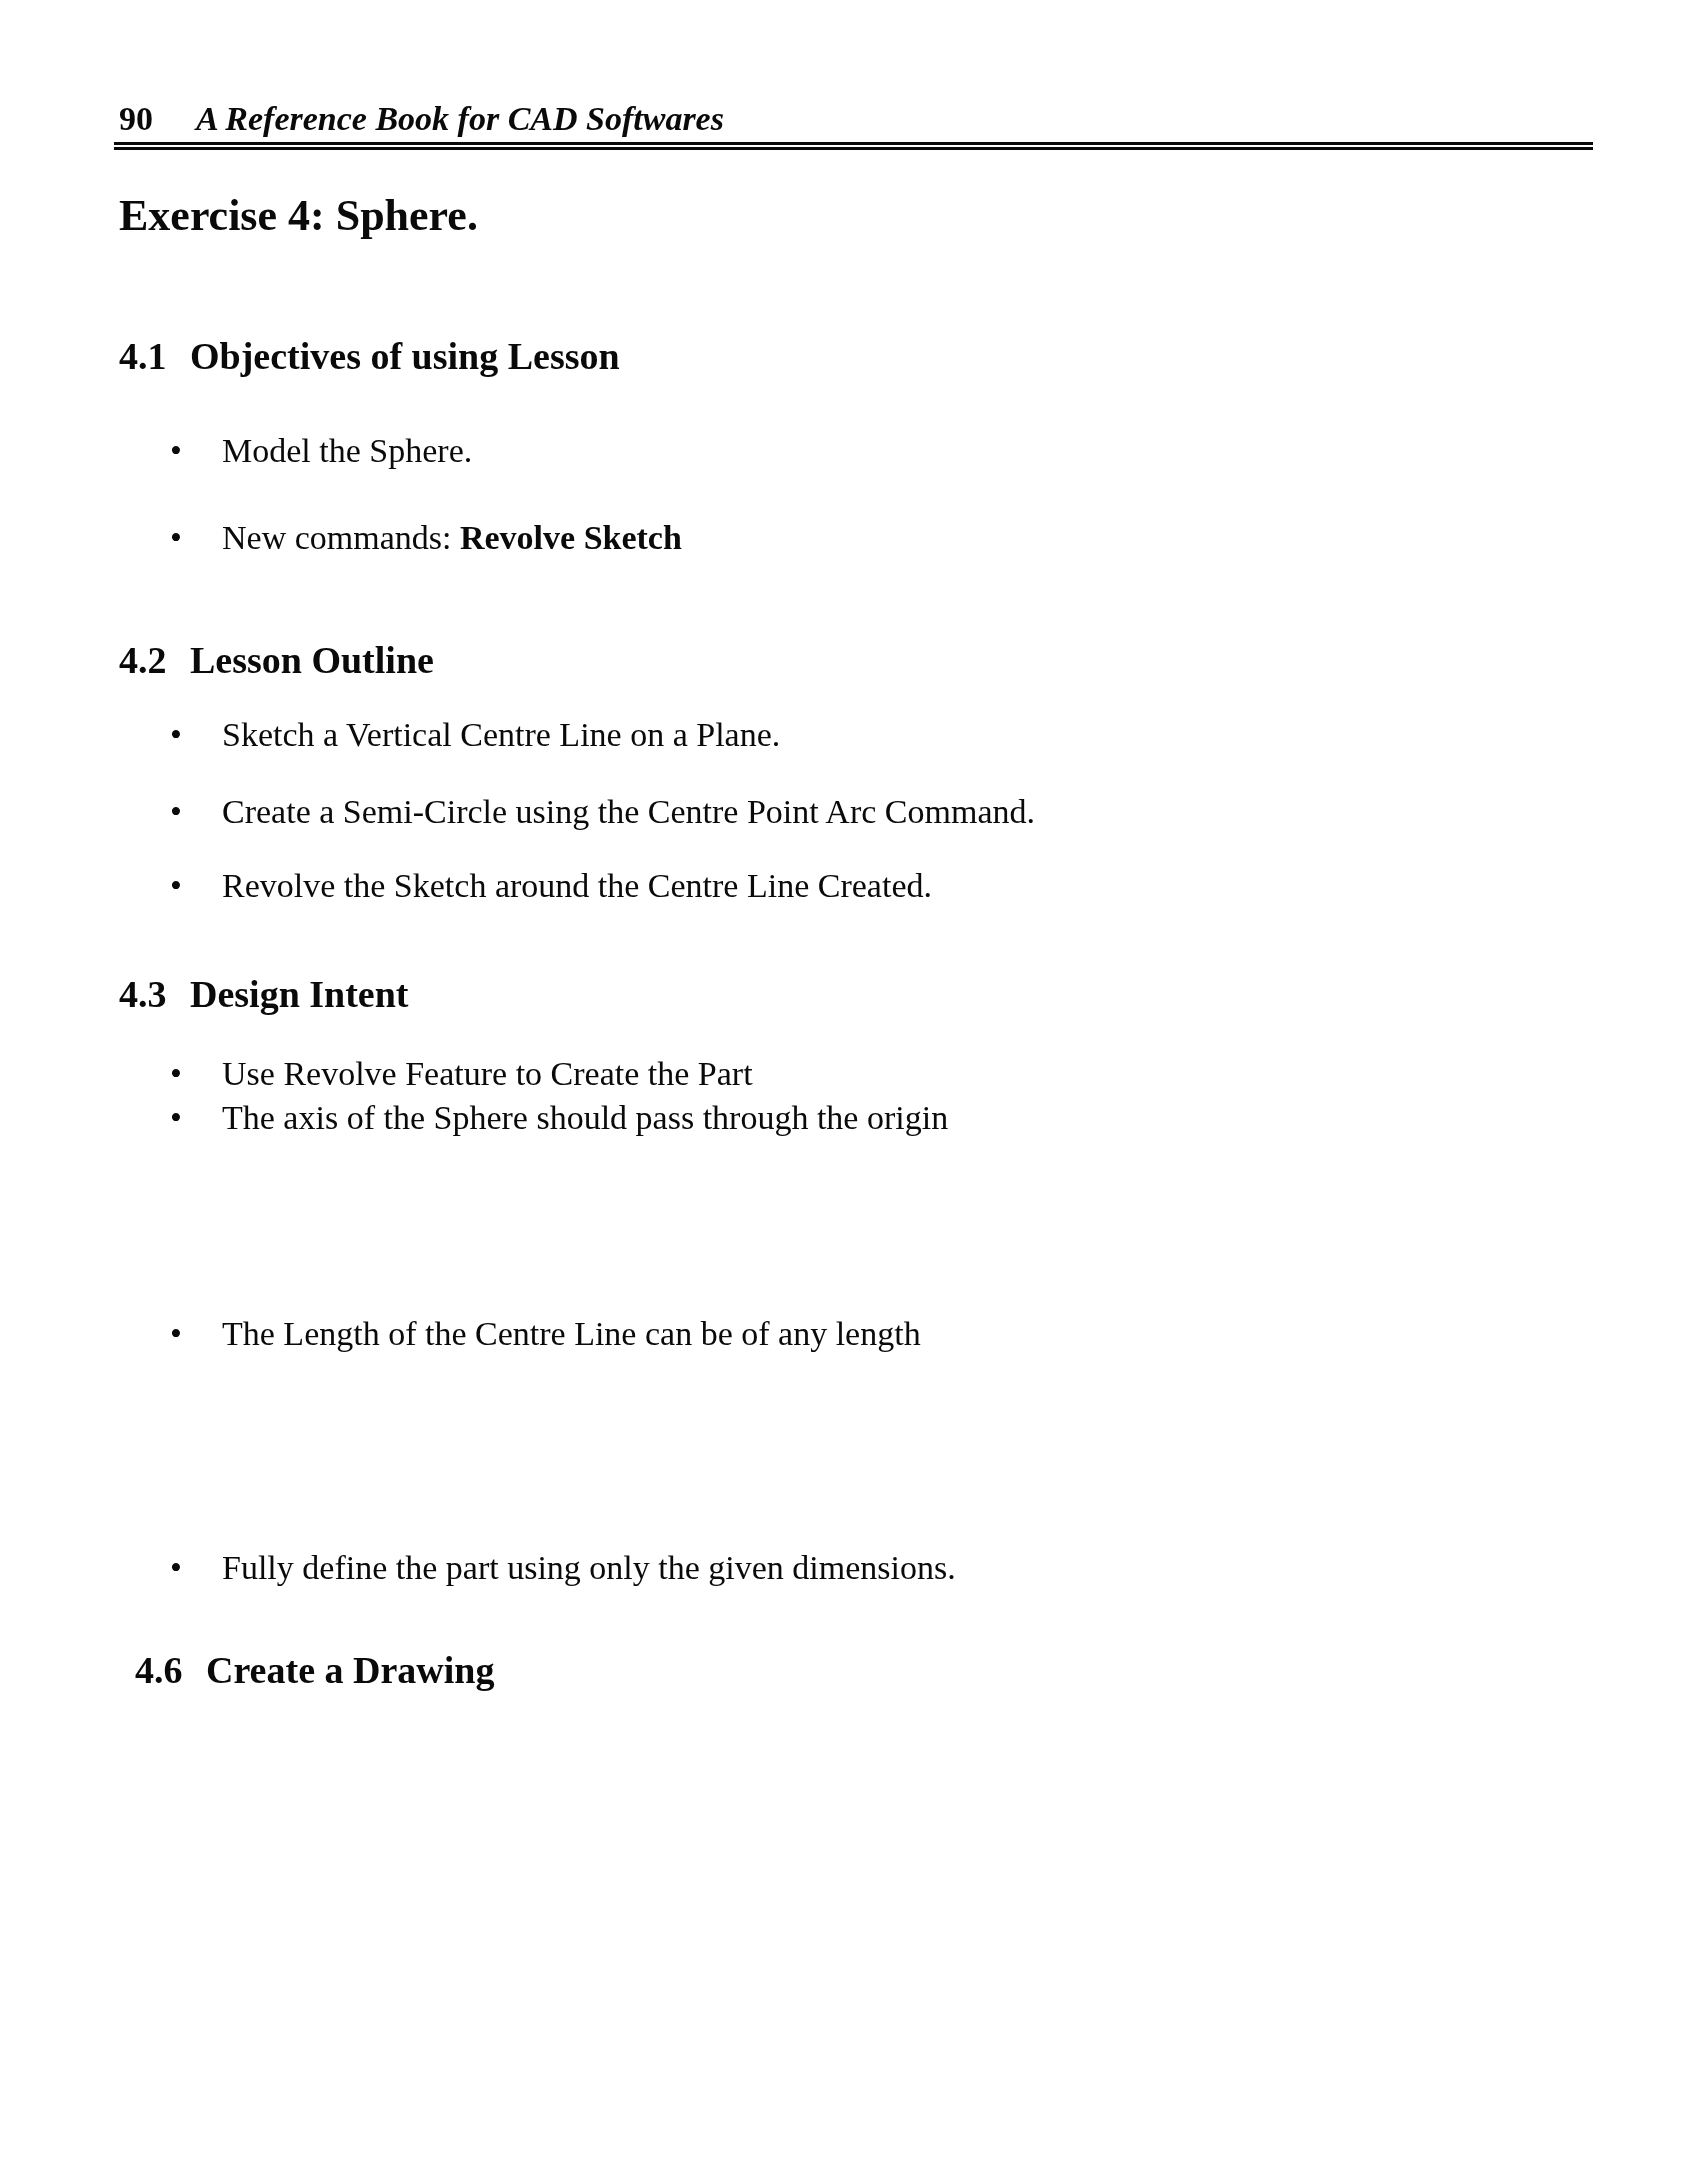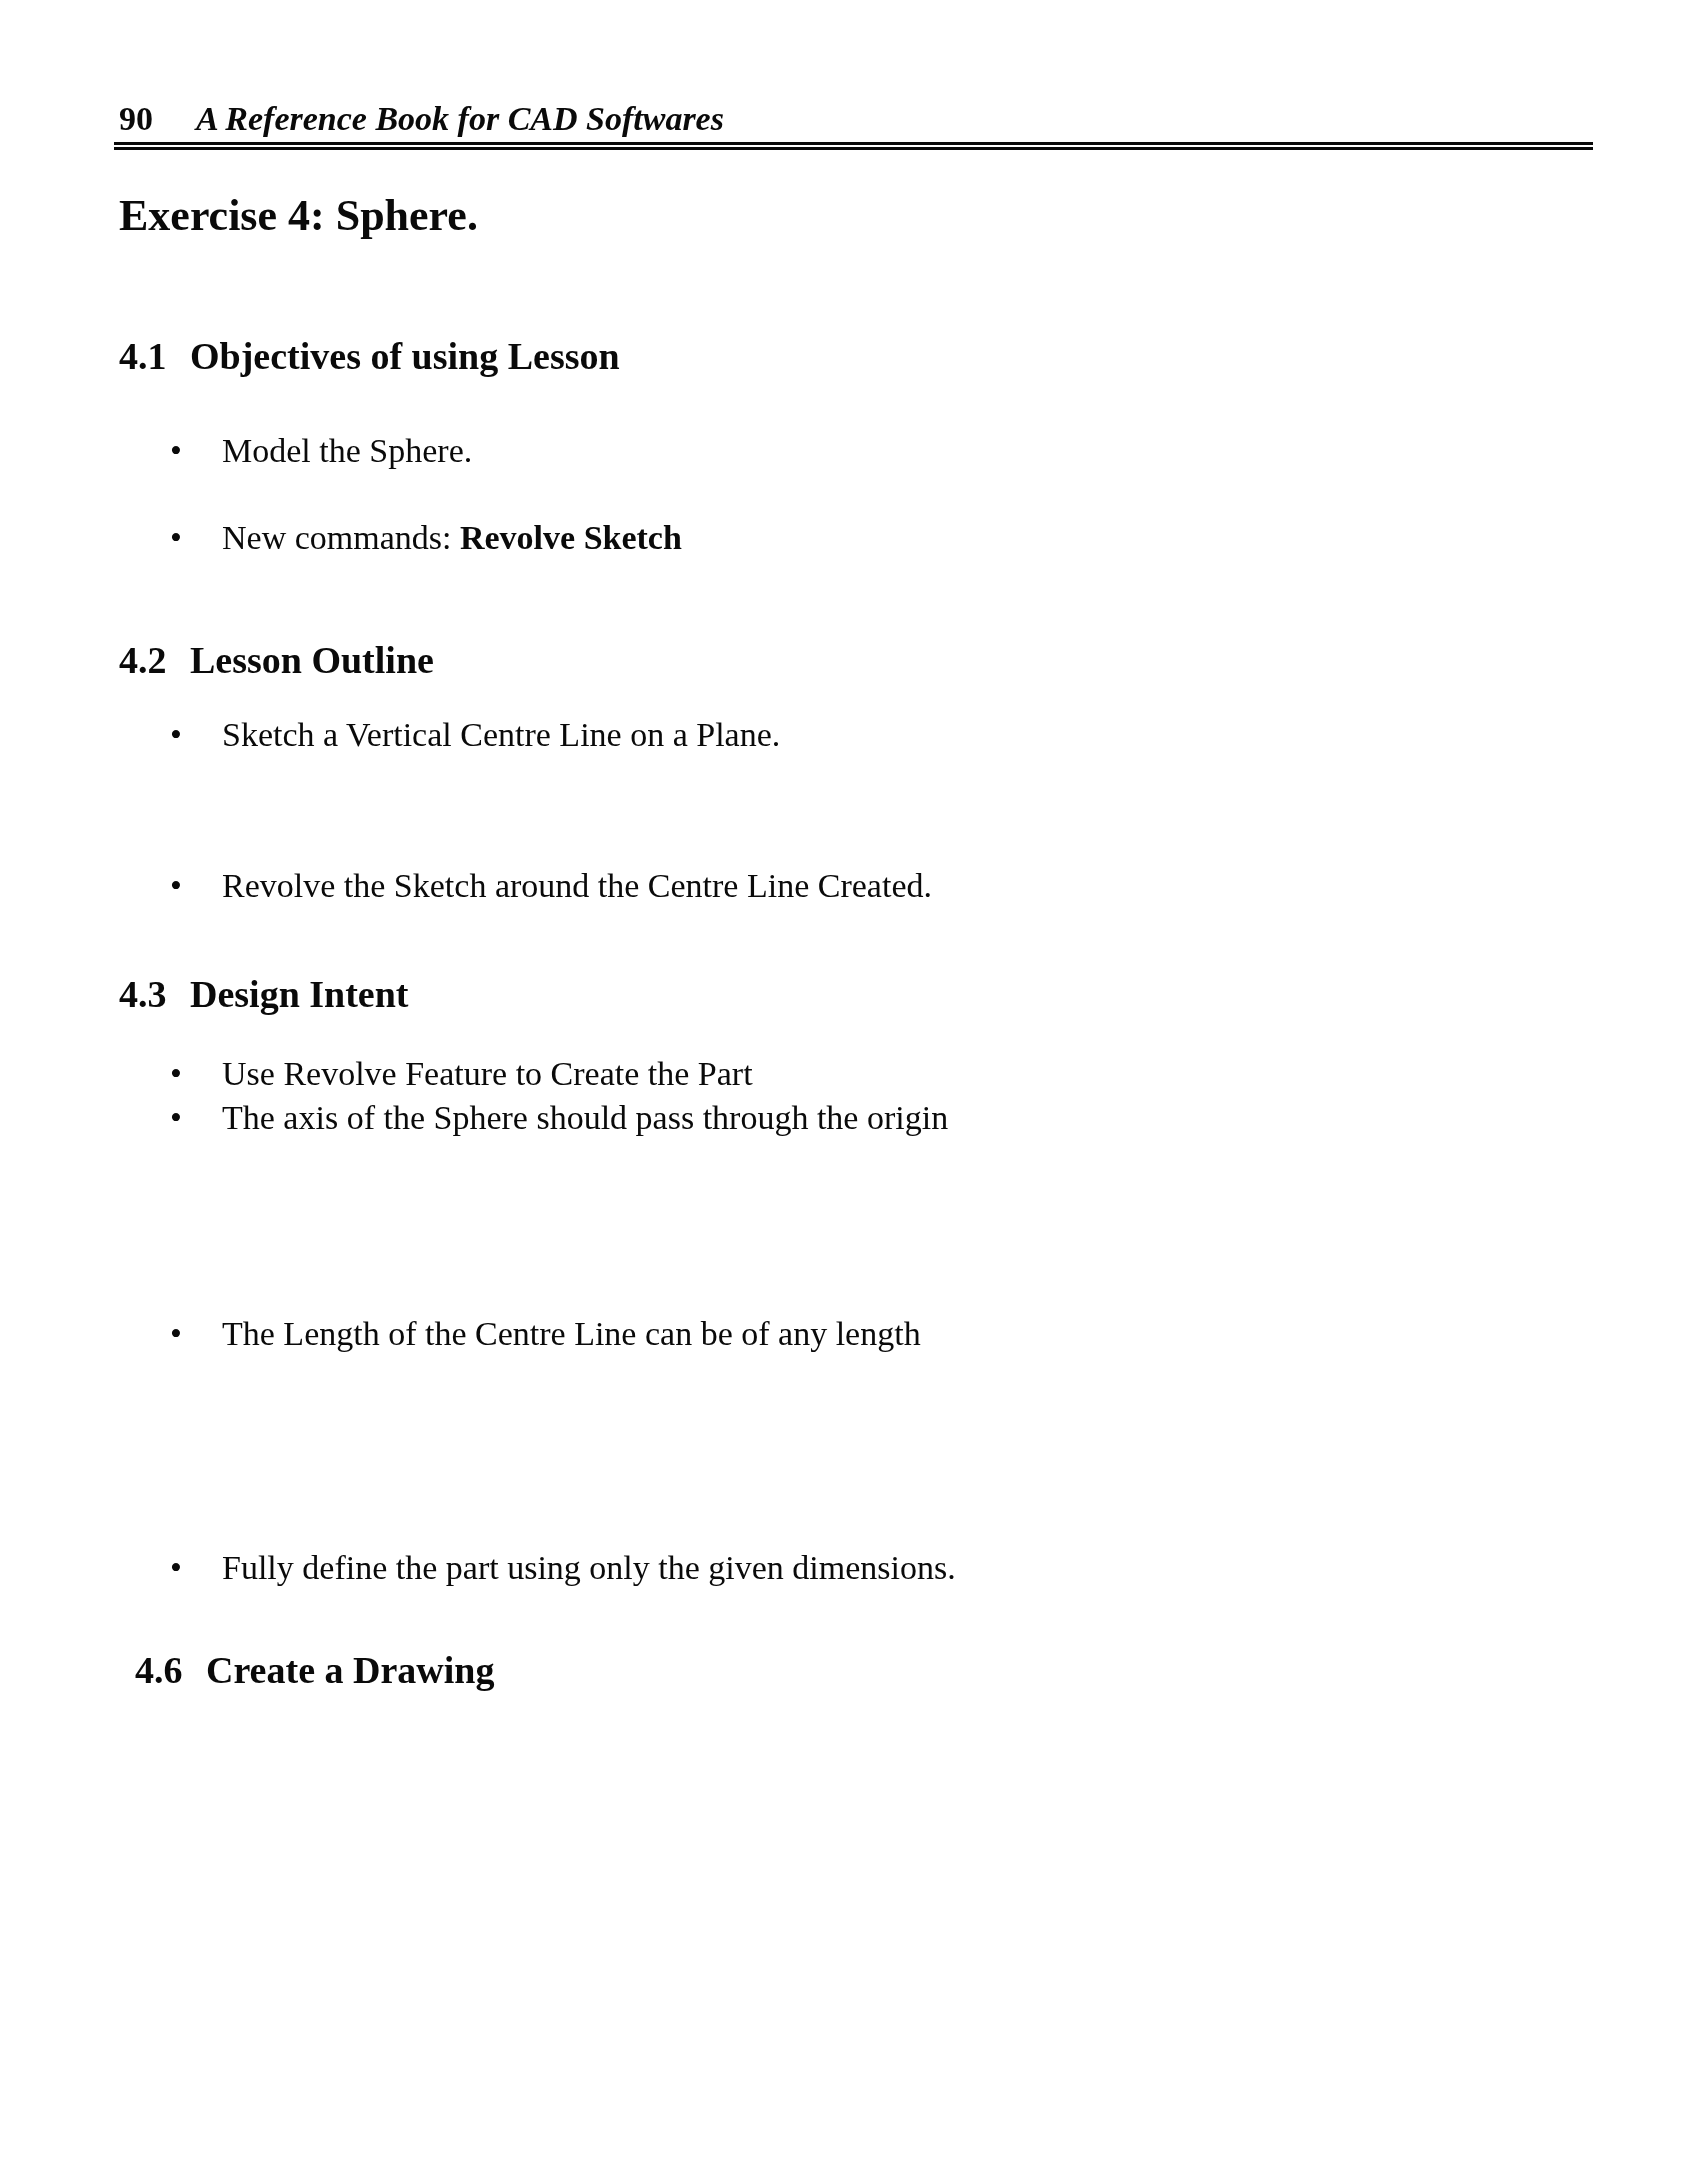--- a/index.html
+++ b/index.html
@@ -113,20 +113,23 @@
   <div class="abs bullet-line" id="b-41-1">
     <span class="bullet-marker">•</span><span>New commands: </span><span class="bold-run">Revolve Sketch</span>
   </div>
 
   <div class="abs section-heading" id="sec-42">
     <span class="section-number">4.2</span><span>Lesson Outline</span>
   </div>
   <div class="abs bullet-line" id="b-42-0">
     <span class="bullet-marker">•</span><span>Sketch a Vertical Centre Line on a Plane.</span>
   </div>
+  <div class="abs bullet-line" id="b-42-1">
+    <span class="bullet-marker">•</span><span>Create a Semi-Circle using the Centre Point Arc Command.</span>
+  </div>
   <div class="abs bullet-line" id="b-42-2">
     <span class="bullet-marker">•</span><span>Revolve the Sketch around the Centre Line Created.</span>
   </div>
 
   <div class="abs section-heading" id="sec-43">
     <span class="section-number">4.3</span><span>Design Intent</span>
   </div>
   <div class="abs bullet-line" id="b-43-1">
     <span class="bullet-marker">•</span><span>The axis of the Sphere should pass through the origin</span>
   </div>

